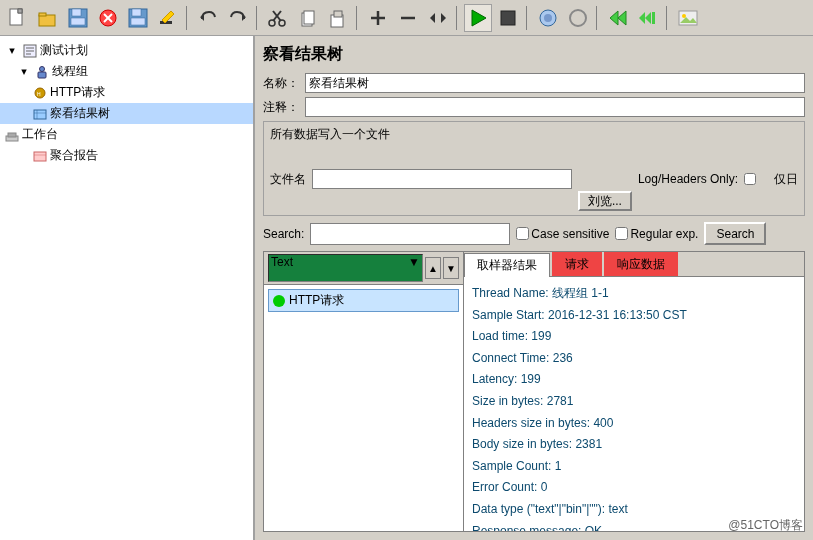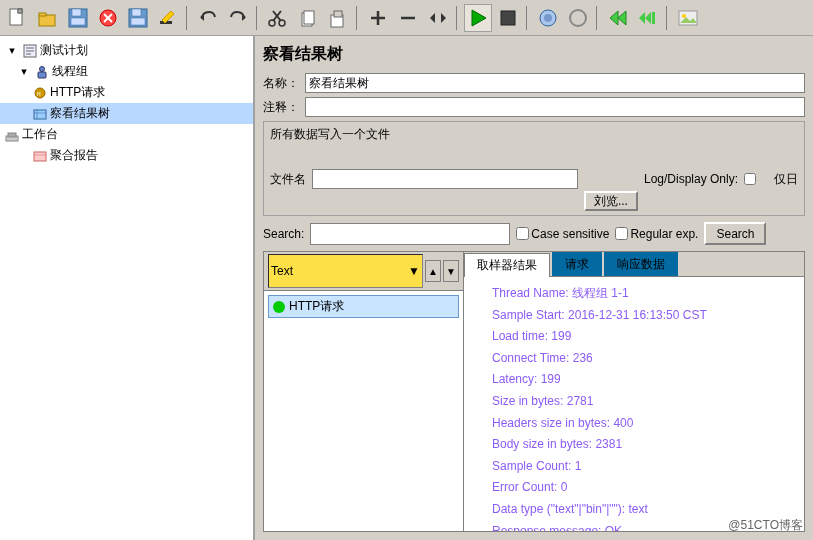--- a/index.html
+++ b/index.html
@@ -106,22 +106,22 @@
     
     .results-left {
       width: 200px; min-width: 200px; border-right: 1px solid #808080;
       display: flex; flex-direction: column; overflow: hidden;
     }
     .results-left-header {
       display: flex; align-items: center; background: #d4d0c8;
       border-bottom: 1px solid #808080; padding: 2px 4px; gap: 2px;
     }
     .text-dropdown {
-      flex: 1; height: 34px; background: #fde047; border: 1px inset #808080;
-      font-size: 12px; padding: 0 2px; display: flex; align-items: center; justify-content: space-between;
+      flex: 1; height: 28px; background: #15803d; border: 1px inset #808080;
+      font-size: 12px; padding: 0 2px; display: flex; justify-content: space-between;
       cursor: pointer;
     }
     .scroll-btn { width: 16px; height: 22px; background: #d4d0c8; border: 1px solid #808080; display: flex; align-items: center; justify-content: center; cursor: pointer; font-size: 10px; }
 
     .results-left-content { flex: 1; overflow: auto; padding: 4px; }
     .result-item {
       display: flex; align-items: center; gap: 4px; padding: 2px 4px;
       cursor: pointer; background: #c8e4ff; border: 1px solid #6699cc;
     }
     .result-item .green-dot { width: 12px; height: 12px; border-radius: 50%; background: #00cc00; display: inline-block; flex-shrink: 0; }
@@ -130,31 +130,31 @@
     .results-right {
       flex: 1; display: flex; flex-direction: column; overflow: hidden;
     }
 
     
     .tabs-row {
       display: flex; background: #d4d0c8; border-bottom: 1px solid #808080;
     }
     .tab {
       padding: 3px 12px; font-size: 12px; cursor: pointer; border: 1px solid transparent;
-      border-bottom: none; background: #0369a1; margin-right: 2px;
+      border-bottom: none; background: #ef4444; margin-right: 2px;
     }
     .tab.active {
       background: #fff; border-color: #808080; border-bottom-color: #fff;
       position: relative; top: 1px;
     }
 
     .tab-content {
       flex: 1; overflow: auto; background: #fff; padding: 6px 8px;
     }
-    .tab-content p { font-size: 12px; line-height: 1.8; color: #8b5cf6; margin-left: 20px; }
+    .tab-content p { font-size: 12px; line-height: 1.8; color: #0c4a6e; }
 
     
     .watermark {
       position: absolute; bottom: 6px; right: 10px; font-size: 12px; color: #666; pointer-events: none;
     }
 
     
     svg { display: block; }
 
     .toolbar-icon { width: 22px; height: 22px; }
@@ -385,21 +385,21 @@
       <span class="form-label">注释：</span>
       <input class="form-input" type="text" value="" style="">
     </div>
 
     <div class="file-section">
       <div class="file-section-title">所有数据写入一个文件</div>
       <div class="file-row">
         <span class="file-label">文件名</span>
         <input class="file-input" type="text" value="" style="">
         <button class="browse-btn">刘览...</button>
-        <span class="log-display">Log/Display Only:</span>
+        <span class="log-display">Log/Headers Only:</span>
         <label class="checkbox-label">
           <input type="checkbox" style="">
           <span>仅日</span>
         </label>
       </div>
     </div>
 
     <div class="search-row">
       <span class="search-label">Search:</span>
       <input class="search-input" type="text" value="" style="">

